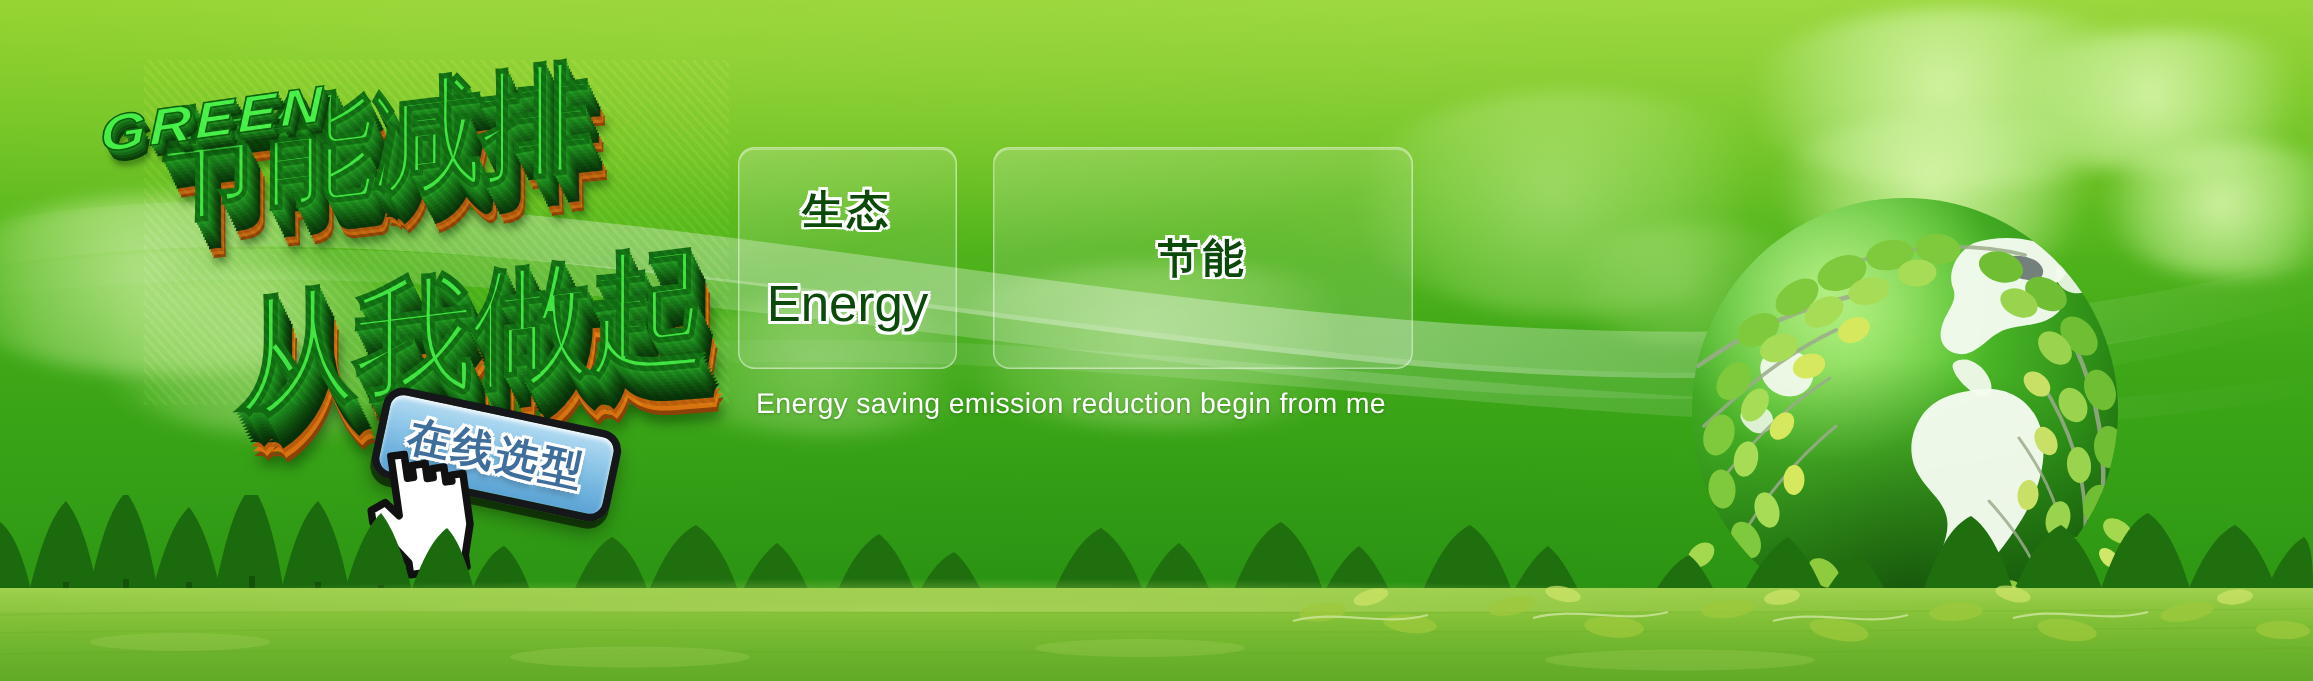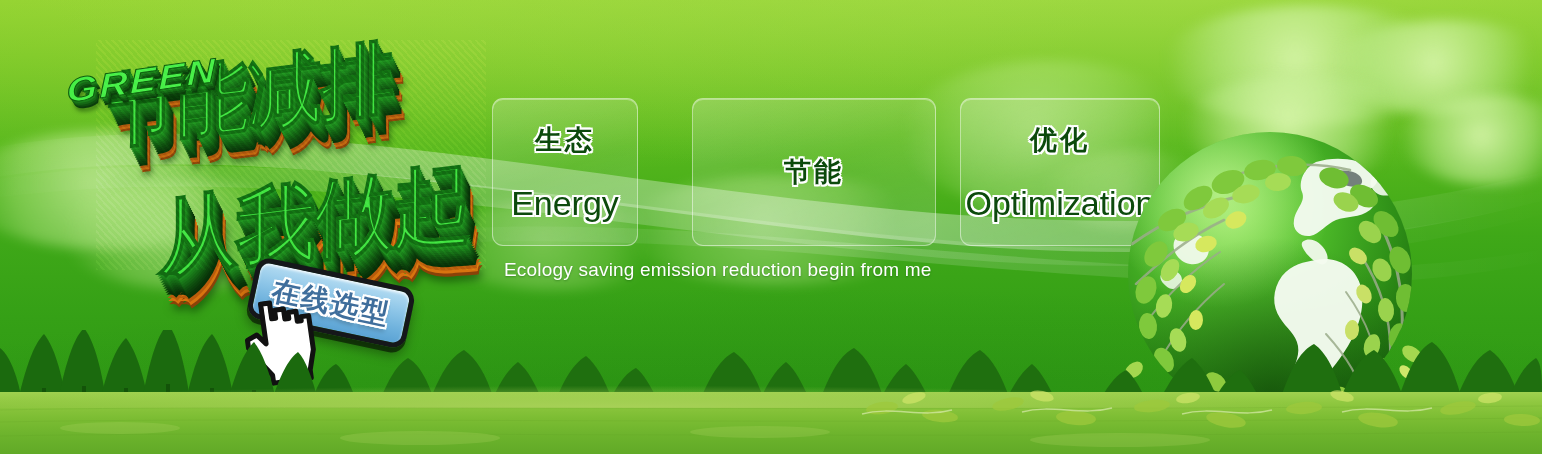--- a/index.html
+++ b/index.html
@@ -176,21 +176,21 @@
     width:146px;height:148px;
     border-radius:11px;
     border:1px solid rgba(255,255,255,.45);
     background:linear-gradient(160deg, rgba(255,255,255,.20) 0%, rgba(255,255,255,.09) 48%, rgba(255,255,255,.16) 100%);
     box-shadow:inset 0 1px 0 rgba(255,255,255,.35);
     display:flex;flex-direction:column;
     align-items:center;justify-content:center;
     gap:26px;
     cursor:pointer;
   }
-  .card.wide{width:244px;margin-left:30px;}
+  .card.wide{width:280px;}
   .card.wide2{width:200px;}
   .card-cn{
     font-size:27px;font-weight:bold;letter-spacing:3px;
     color:#0c4a0c;
     text-shadow:
       -1.6px -1.6px 0 #fff, 1.6px -1.6px 0 #fff,
       -1.6px 1.6px 0 #fff, 1.6px 1.6px 0 #fff,
       0 -1.8px 0 #fff, 0 1.8px 0 #fff, -1.8px 0 0 #fff, 1.8px 0 0 #fff;
     white-space:nowrap;
   }
@@ -287,27 +287,23 @@
   </div>
 
   <div class="cards">
     <div class="card">
       <span class="card-cn">生态</span>
       <span class="card-en">Energy</span>
     </div>
     <div class="card wide">
       <span class="card-cn">节能</span>
     </div>
-    <div class="card wide2">
-      <span class="card-cn">优化</span>
-      <span class="card-en">Optimization</span>
-    </div>
   </div>
 
-  <div class="tagline">Ecology saving emission reduction begin from me</div>
+  <div class="tagline">Energy saving emission reduction begin from me</div>
 
   <div class="globe-wrap">
     <svg viewBox="0 0 306 306" width="306" height="306">
       <defs>
         <radialGradient id="gsph" cx="38%" cy="30%" r="78%">
           <stop offset="0" stop-color="#7ddc4a"></stop>
           <stop offset=".35" stop-color="#4fbd2a"></stop>
           <stop offset=".72" stop-color="#2e8f17"></stop>
           <stop offset="1" stop-color="#17600c"></stop>
         </radialGradient>

